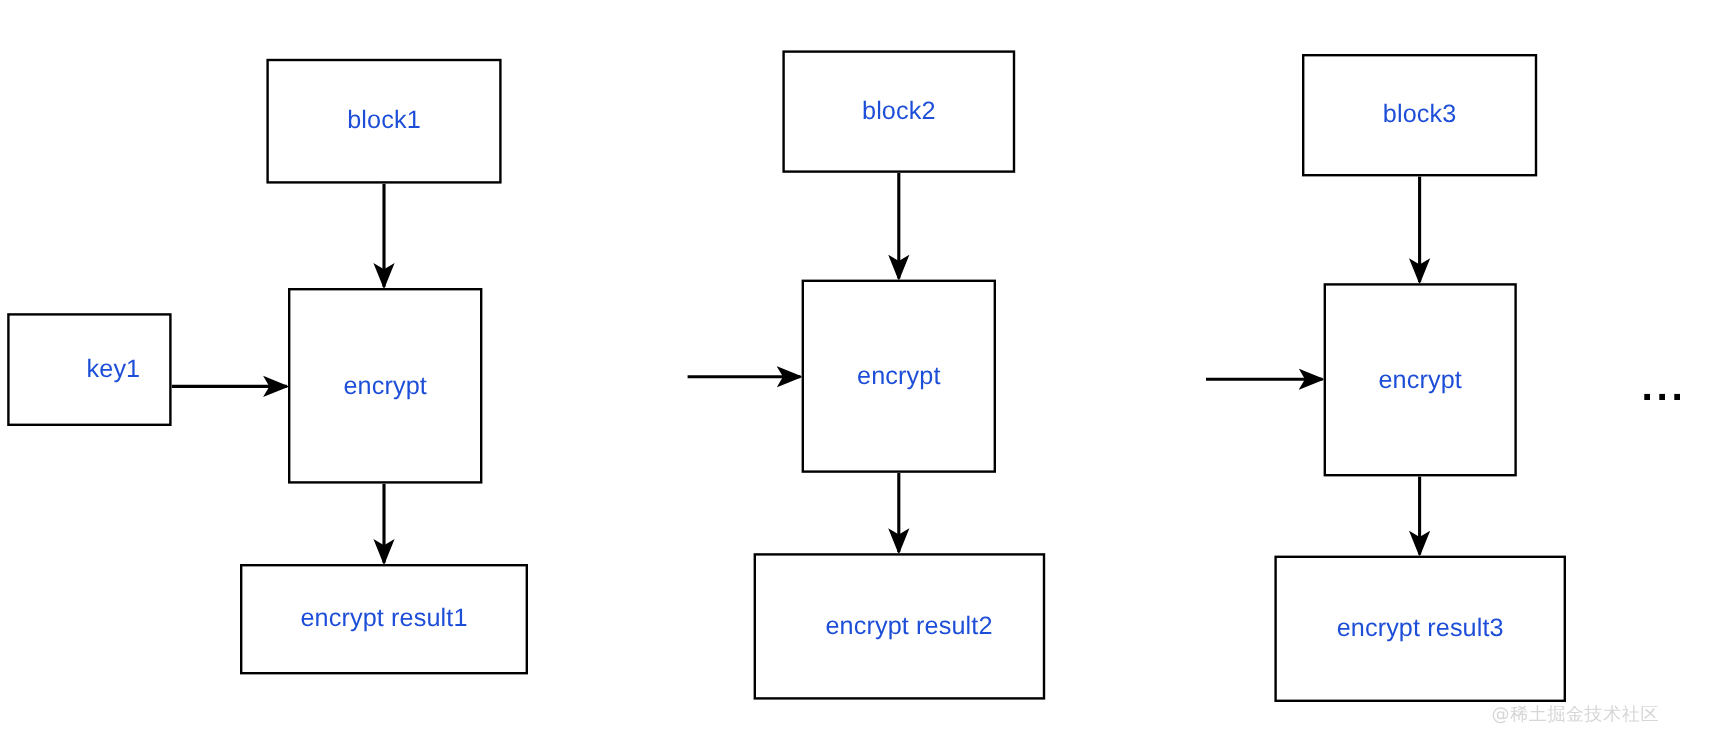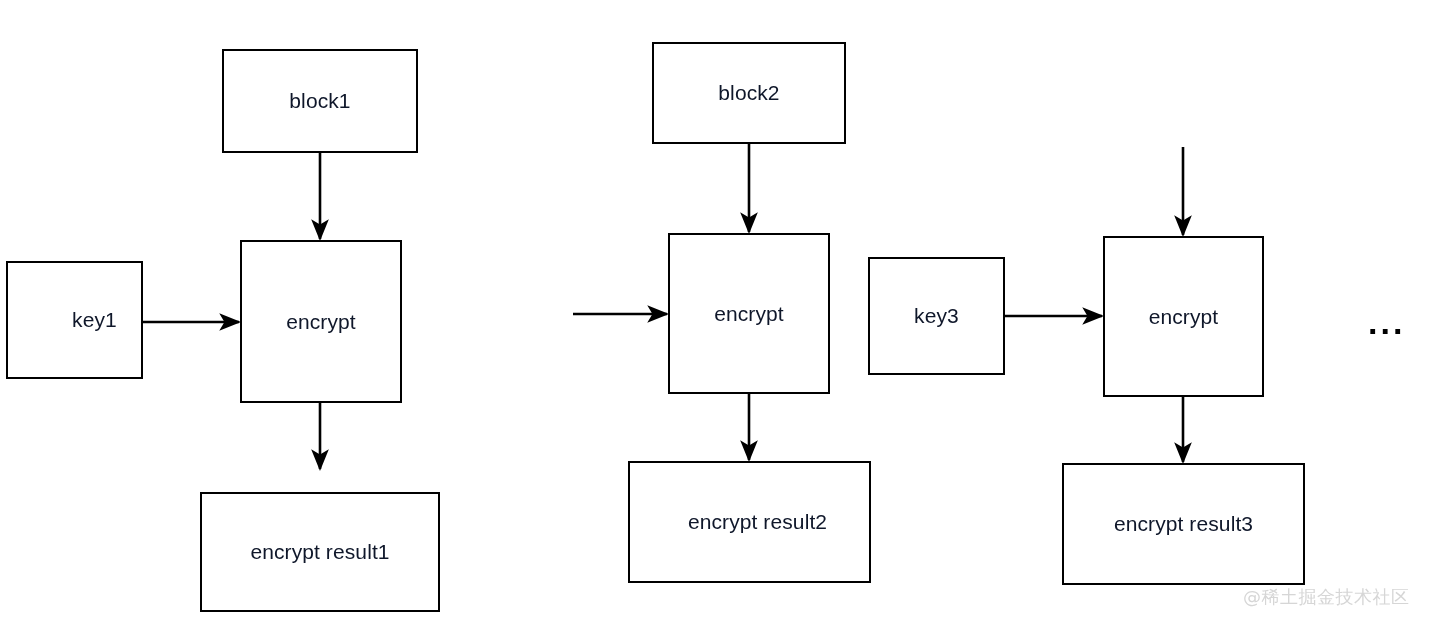--- a/index.html
+++ b/index.html
@@ -27,21 +27,21 @@
     pointer-events: none;
   }
   .node {
     position: absolute;
     box-sizing: border-box;
     border: 2.5px solid #000000;
     background: #ffffff;
     display: flex;
     align-items: center;
     justify-content: center;
-    color: #0f172a;
+    color: #1d4ed8;
     font-family: "Liberation Sans", sans-serif;
     font-size: 21px;
     font-weight: 400;
     line-height: 1.2;
     letter-spacing: 0.1px;
     text-align: center;
     white-space: nowrap;
   }
   .node-label {
     display: block;
@@ -53,21 +53,21 @@
     font-size: 34px;
     font-weight: 700;
     letter-spacing: 3px;
     line-height: 1;
     user-select: none;
   }
   .watermark {
     position: absolute;
     color: #d6d6d6;
     font-family: "DejaVu Sans", sans-serif;
-    font-size: 18px;
+    font-size: 15px;
     line-height: 1;
     letter-spacing: 0.5px;
     white-space: nowrap;
     user-select: none;
   }
 </style>
 </head>
 <body>
 
 <div id="canvas" style="background: rgb(255, 255, 255);">
@@ -87,42 +87,42 @@
         <line x1="749" y1="394" x2="749" y2="460" marker-end="url(#arrowhead)"></line>
         <line x1="1183" y1="147" x2="1183" y2="235" marker-end="url(#arrowhead)"></line>
         <line x1="1005" y1="316" x2="1102" y2="316" marker-end="url(#arrowhead)"></line>
         <line x1="1183" y1="397" x2="1183" y2="462" marker-end="url(#arrowhead)"></line>
       </g>
   </svg>
 
   <div class="node" style="left: 222px; top: 49px; width: 196px; height: 104px; border-color: rgb(0, 0, 0);">
     <span class="node-label">block1</span>
   </div>
-  <div class="node" style="left: 6px; top: 261px; width: 137px; height: 118px; border-color: rgb(0, 0, 0); padding-left: 40px;">
+  <div class="node" style="left: 6px; top: 261px; width: 137px; height: 94px; border-color: rgb(0, 0, 0); padding-left: 40px;">
     <span class="node-label">key1</span>
   </div>
   <div class="node" style="left: 240px; top: 240px; width: 162px; height: 163px; border-color: rgb(0, 0, 0);">
     <span class="node-label">encrypt</span>
   </div>
-  <div class="node" style="left: 200px; top: 492px; width: 240px; height: 120px; border-color: rgb(0, 0, 0);">
+  <div class="node" style="left: 200px; top: 470px; width: 240px; height: 92px; border-color: rgb(0, 0, 0);">
     <span class="node-label">encrypt result1</span>
   </div>
 
   <div class="node" style="left: 652px; top: 42px; width: 194px; height: 102px; border-color: rgb(0, 0, 0);">
     <span class="node-label">block2</span>
   </div>
   <div class="node" style="left: 668px; top: 233px; width: 162px; height: 161px; border-color: rgb(0, 0, 0);">
     <span class="node-label">encrypt</span>
   </div>
   <div class="node" style="left: 628px; top: 461px; width: 243px; height: 122px; border-color: rgb(0, 0, 0); padding-left: 16px;">
     <span class="node-label">encrypt result2</span>
   </div>
 
-  <div class="node" style="left: 868px; top: 257px; width: 137px; height: 118px; border-color: rgb(0, 0, 0);">
-    <span class="node-label">key3</span>
+  <div class="node" style="left: 1085px; top: 45px; width: 196px; height: 102px; border-color: rgb(0, 0, 0);">
+    <span class="node-label">block3</span>
   </div>
   <div class="node" style="left: 1103px; top: 236px; width: 161px; height: 161px; border-color: rgb(0, 0, 0);">
     <span class="node-label">encrypt</span>
   </div>
   <div class="node" style="left: 1062px; top: 463px; width: 243px; height: 122px; border-color: rgb(0, 0, 0);">
     <span class="node-label">encrypt result3</span>
   </div>
 
   <div class="ellipsis" id="ellipsis" style="left: 1368px; top: 305px;">...</div>
 

